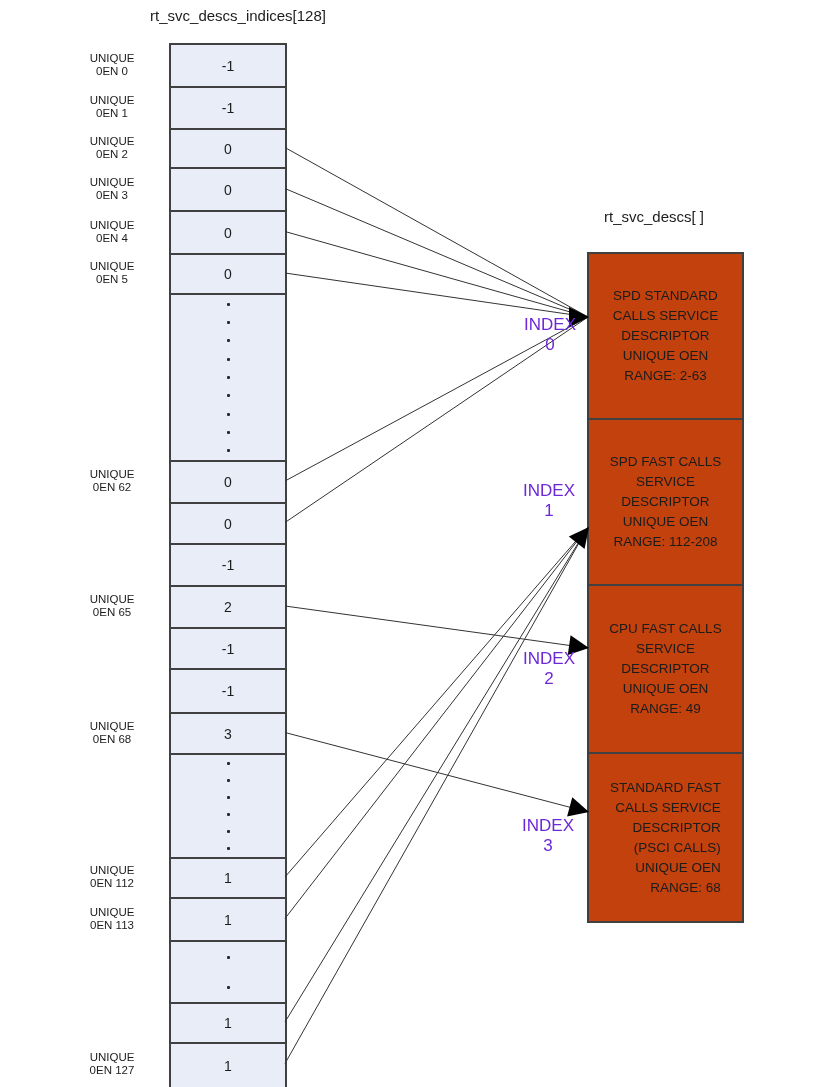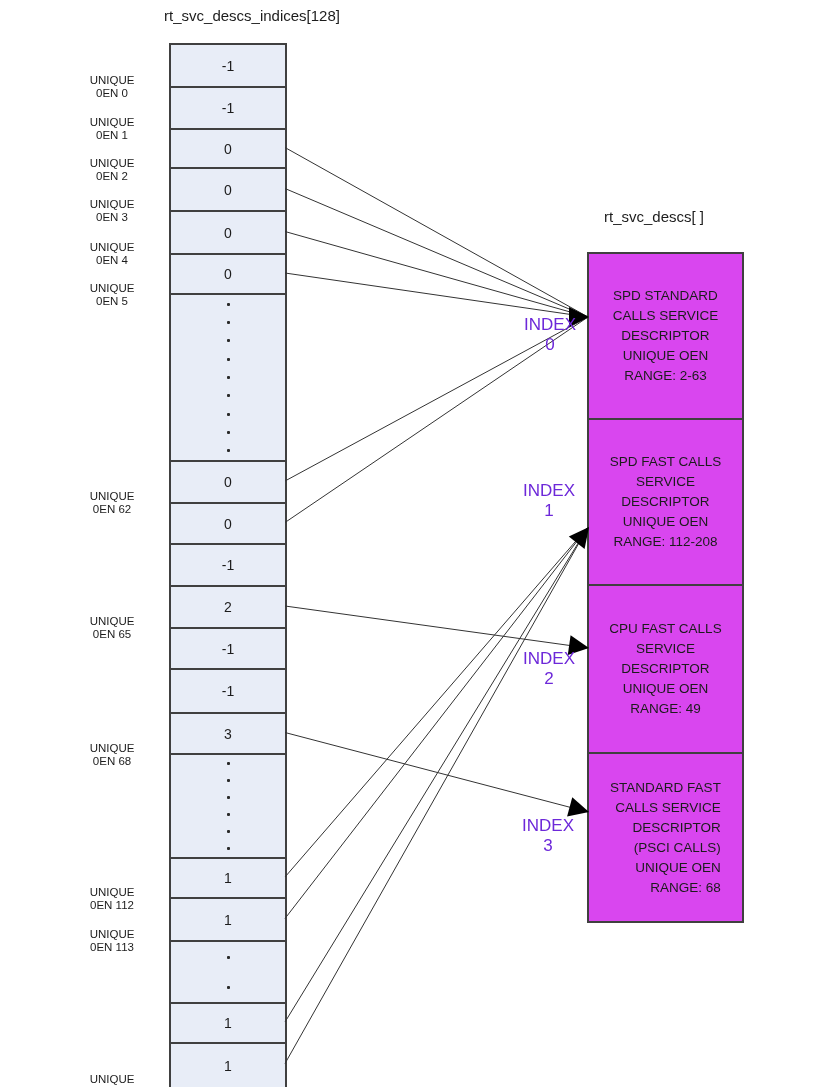--- a/index.html
+++ b/index.html
@@ -17,39 +17,39 @@
   .cell{
     box-sizing:border-box;border-bottom:2px solid #404040;background:#e8edf7;
     display:flex;align-items:center;justify-content:center;
     font-size:14px;color:#1c1c1c;
   }
   .cell:last-child{border-bottom:none;}
   .dots-cell{flex-direction:column;justify-content:space-around;}
   .dot{width:3px;height:3px;background:#2a2a2a;border-radius:1px;}
   .oen-label{
     position:absolute;width:110px;text-align:center;transform:translateY(-50%);
-    font-size:11.5px;line-height:13px;white-space:pre-line;color:#1c1c1c;margin-top:22px;
+    font-size:11.5px;line-height:13px;white-space:pre-line;color:#1c1c1c;
   }
   .desc-box{
-    box-sizing:border-box;border-bottom:2px solid #404040;background:#d946ef;
+    box-sizing:border-box;border-bottom:2px solid #404040;background:#c2410c;
     display:flex;align-items:center;justify-content:center;text-align:center;
     font-size:13.5px;line-height:20px;white-space:pre-line;padding:0 4px;color:#1c1c1c;
   }
   .desc-box:last-child{border-bottom:none;}
   .index-label{
     position:absolute;transform:translate(-50%,-50%);text-align:center;
     font-size:17px;line-height:20px;white-space:pre-line;color:#6d28d9;
   }
   svg#arrows{position:absolute;left:0;top:0;pointer-events:none;}
 </style>
 </head>
 <body>
 
 <div id="canvas">
-  <div class="title" style="left: 252px; top: 7px;">rt_svc_descs_indices[128]</div>
+  <div class="title" style="left: 238px; top: 7px;">rt_svc_descs_indices[128]</div>
   <div class="title" style="left: 654px; top: 208px;">rt_svc_descs[ ]</div>
 
   <div class="array-col" id="left-col" style="left: 169px; top: 43px; width: 114px;">
       <div class="cell" style="height: 43px;">
         <span>-1</span>
       </div>
       <div class="cell" style="height: 42px;">
         <span>-1</span>
       </div>
       <div class="cell" style="height: 39px;">

